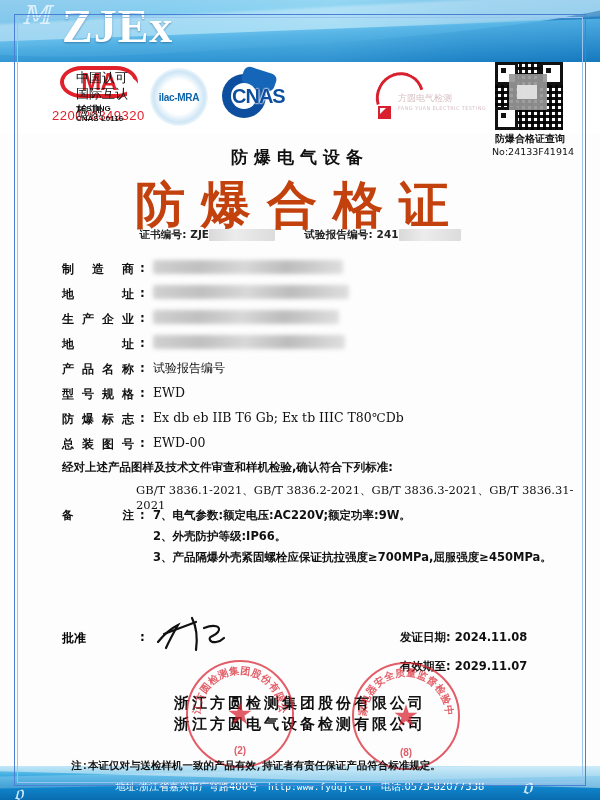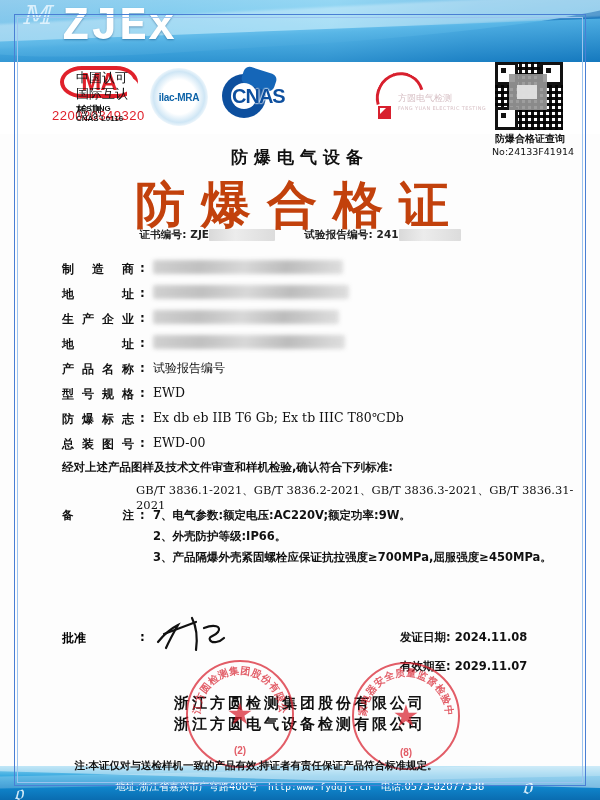--- a/index.html
+++ b/index.html
@@ -26,21 +26,21 @@
   .hdr-wave2{position:absolute;left:-60px;top:30px;width:720px;height:46px;
      background:linear-gradient(180deg,#58b7e8 0%,#1277bd 100%);
      transform:rotate(-2.2deg);opacity:.85;}
   .hdr-wave3{position:absolute;left:-30px;top:8px;width:680px;height:24px;
      background:rgba(255,255,255,.30);transform:rotate(-3deg);filter:blur(1px);}
   .hdr-script{position:absolute;left:22px;top:2px;width:70px;height:48px;
      color:#eaf7ff;font-family:"DejaVu Serif",serif;font-style:italic;
      font-size:26px;opacity:.85;line-height:1;}
   .zjex{position:absolute;left:62px;top:4px;color:#ffffff;font-weight:bold;
      font-size:46px;letter-spacing:1px;line-height:1;
-     text-shadow:0 1px 2px rgba(0,60,110,.45);font-family:Liberation Mono, monospace;text-align:right;}
+     text-shadow:0 1px 2px rgba(0,60,110,.45);font-family:Liberation Serif, serif;text-align:right;}
 
   
   .logos{position:absolute;left:0;top:62px;width:600px;height:72px;background:#fff;}
   .cma{position:absolute;left:60px;top:4px;width:78px;height:32px;}
   .cma-shape{position:absolute;inset:0;border:4px solid #e0212b;border-radius:26px/19px;}
   .cma-shape:before{content:"";position:absolute;right:-5px;top:7px;width:12px;height:24px;
      background:#fff;border-radius:0 12px 12px 0;}
   .cma-txt{position:absolute;inset:0;display:flex;align-items:center;justify-content:center;
      color:#e0212b;font-weight:bold;font-size:24px;letter-spacing:-1px;}
   .cma-no{position:absolute;left:52px;top:46px;color:#e0212b;font-weight:normal;
@@ -156,21 +156,21 @@
   .seal .arc{position:absolute;left:0;top:0;width:100%;height:100%;}
   .seal .arc text{fill:#d8202e;font-size:10px;font-weight:bold;
      font-family:"DejaVu Sans",sans-serif;letter-spacing:.5px;}
   .seal .num{position:absolute;left:0;bottom:10px;width:100%;text-align:center;
      color:#d8202e;font-size:10px;font-weight:bold;}
   .seal-left{left:186px;top:660px;width:104px;height:104px;}
   .seal-right{left:352px;top:662px;width:104px;height:104px;}
 
   
   .note{position:absolute;left:0;top:759px;width:512px;text-align:center;color:#111;
-     font-size:10.5px;font-weight:bold;font-family:Liberation Serif, serif;z-index:14;}
+     font-size:10.5px;font-weight:bold;font-family:Liberation Mono, monospace;z-index:14;}
   .footband{position:absolute;left:0;bottom:0;width:600px;height:34px;overflow:hidden;
      background:linear-gradient(180deg,#8fd3f0 0%,#37a9e0 30%,#0f83c9 65%,#0a6cb0 100%);}
   .fw1{position:absolute;left:-40px;top:-12px;width:700px;height:26px;
      background:rgba(255,255,255,.45);transform:rotate(1.6deg);}
   .fw2{position:absolute;left:-40px;top:4px;width:700px;height:12px;
      background:rgba(255,255,255,.22);transform:rotate(-1.2deg);}
   .fcurl{position:absolute;right:18px;bottom:-8px;width:60px;height:36px;color:#eaf8ff;
      font-family:"DejaVu Serif",serif;font-style:italic;font-size:24px;opacity:.9;}
   .fcurl2{position:absolute;left:14px;bottom:-10px;width:40px;height:30px;color:#eaf8ff;
      font-family:"DejaVu Serif",serif;font-style:italic;font-size:22px;opacity:.9;}

